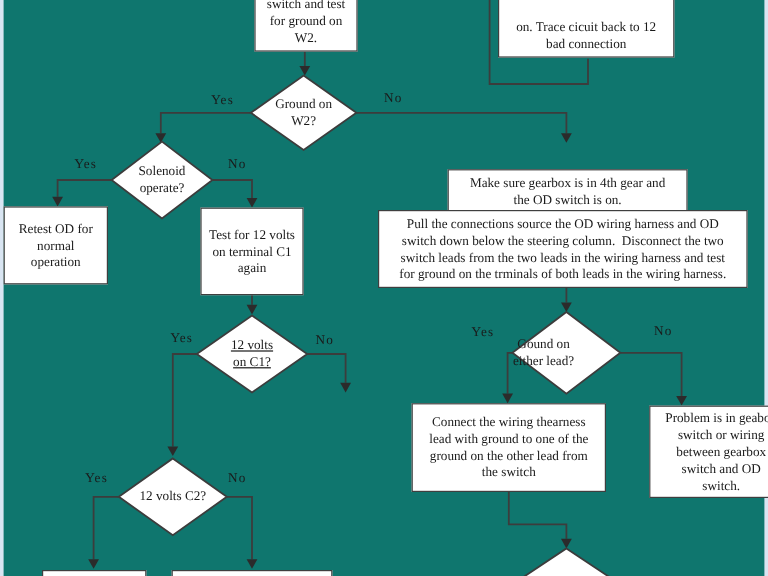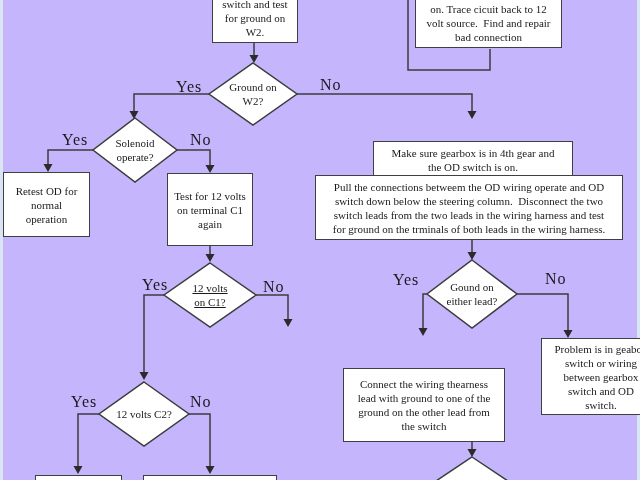--- a/index.html
+++ b/index.html
@@ -1,35 +1,35 @@
 <!DOCTYPE html>
 <html><head>
 <meta charset="utf-8">
 <style>
   html,body{margin:0;padding:0;background:#fff;}
   .canvas{
     position:relative;width:640px;height:480px;overflow:hidden;
-    background:#c4b5fd;font-family:"Liberation Serif","DejaVu Serif",serif;color:#1a1a1a;
+    background:#0f766e;font-family:"Liberation Serif","DejaVu Serif",serif;color:#1a1a1a;
   }
   .edge-strip{position:absolute;top:0;width:3px;height:480px;background:#d9e5f2;}
   .edge-left{left:0;} .edge-right{right:0;}
   svg.wires{position:absolute;left:0;top:0;z-index:1;}
   .pbox{
     position:absolute;z-index:2;background:#fff;border:1.5px solid #3f3f3f;
     display:flex;flex-direction:column;align-items:center;justify-content:center;
     text-align:center;font-size:11px;line-height:14px;box-sizing:border-box;padding:1px;
   }
   .pbox.balign{justify-content:flex-end;padding-bottom:3px;}
   .bline{white-space:pre;}
   .dtext{
     position:absolute;z-index:3;display:flex;flex-direction:column;align-items:center;
     justify-content:center;text-align:center;font-size:11px;line-height:14px;
   }
   .branch-label{
-    position:absolute;z-index:3;font-size:16px;letter-spacing:1px;
+    position:absolute;z-index:3;font-size:11px;letter-spacing:1px;
   }
   .stub{position:absolute;z-index:2;background:#fff;border:1.5px solid #3f3f3f;box-sizing:border-box;}
 </style>
 </head>
 <body>
 
 <div class="canvas">
 
   <svg class="wires" width="640" height="480" viewBox="0 0 640 480">
     <g fill="none" stroke="#3c3c3c" stroke-width="1.5">
@@ -78,21 +78,20 @@
   </svg>
 
   <div class="pbox balign" style="left:212px;top:-33px;width:86px;height:76px;">
     <div class="bline">switch and test</div>
     <div class="bline">for ground on</div>
     <div class="bline">W2.</div>
   </div>
 
   <div class="pbox balign" style="left:415px;top:-22px;width:147px;height:70px;">
     <div class="bline">on. Trace cicuit back to 12</div>
-    <div class="bline">volt source.  Find and repair</div>
     <div class="bline">bad connection</div>
   </div>
 
   <div class="pbox" style="left:3px;top:172px;width:87px;height:65px;">
     <div class="bline">Retest OD for</div>
     <div class="bline">normal</div>
     <div class="bline">operation</div>
   </div>
 
   <div class="pbox" style="left:167px;top:173px;width:86px;height:73px;">
@@ -100,28 +99,28 @@
     <div class="bline">on terminal C1</div>
     <div class="bline">again</div>
   </div>
 
   <div class="pbox" style="left:373px;top:120px;width:200px;height:37px;margin-top:21px;">
     <div class="bline">Make sure gearbox is in 4th gear and</div>
     <div class="bline">the OD switch is on.</div>
   </div>
 
   <div class="pbox" style="left:315px;top:175px;width:308px;height:65px;">
-    <div class="bline">Pull the connections betweem the OD wiring operate and OD</div>
+    <div class="bline">Pull the connections source the OD wiring harness and OD</div>
     <div class="bline">switch down below the steering column.  Disconnect the two</div>
     <div class="bline">switch leads from the two leads in the wiring harness and test</div>
     <div class="bline">for ground on the trminals of both leads in the wiring harness.</div>
   </div>
 
 
-  <div class="pbox" style="left:343px;top:336px;width:162px;height:74px;margin-top:32px;">
+  <div class="pbox" style="left:343px;top:336px;width:162px;height:74px;">
     <div class="bline">Connect the wiring thearness</div>
     <div class="bline">lead with ground to one of the</div>
     <div class="bline">ground on the other lead from</div>
     <div class="bline">the switch</div>
   </div>
 
   <div class="pbox" style="left:513px;top:338px;width:120px;height:77px;margin-left:28px;">
     <div class="bline">Problem is in geabox</div>
     <div class="bline">switch or wiring</div>
     <div class="bline">between gearbox</div>
@@ -140,21 +139,21 @@
     <div class="bline">Solenoid</div>
     <div class="bline">operate?</div>
   </div>
   <div class="dtext" style="left:164px;top:263px;width:92px;height:64px;text-decoration:underline;">
     <div class="bline">12 volts</div>
     <div class="bline">on C1?</div>
   </div>
   <div class="dtext" style="left:99px;top:382px;width:90px;height:64px;">
     <div class="bline">12 volts C2?</div>
   </div>
-  <div class="dtext" style="left:427px;top:260px;width:90px;height:68px;">
+  <div class="dtext" style="left:408px;top:260px;width:90px;height:68px;">
     <div class="bline">Gound on</div>
     <div class="bline">either lead?</div>
   </div>
 
   <div class="branch-label" style="left:176px;top:78px;">Yes</div>
   <div class="branch-label" style="left:320px;top:76px;">No</div>
   <div class="branch-label" style="left:62px;top:131px;">Yes</div>
   <div class="branch-label" style="left:190px;top:131px;">No</div>
   <div class="branch-label" style="left:142px;top:276px;">Yes</div>
   <div class="branch-label" style="left:263px;top:278px;">No</div>

